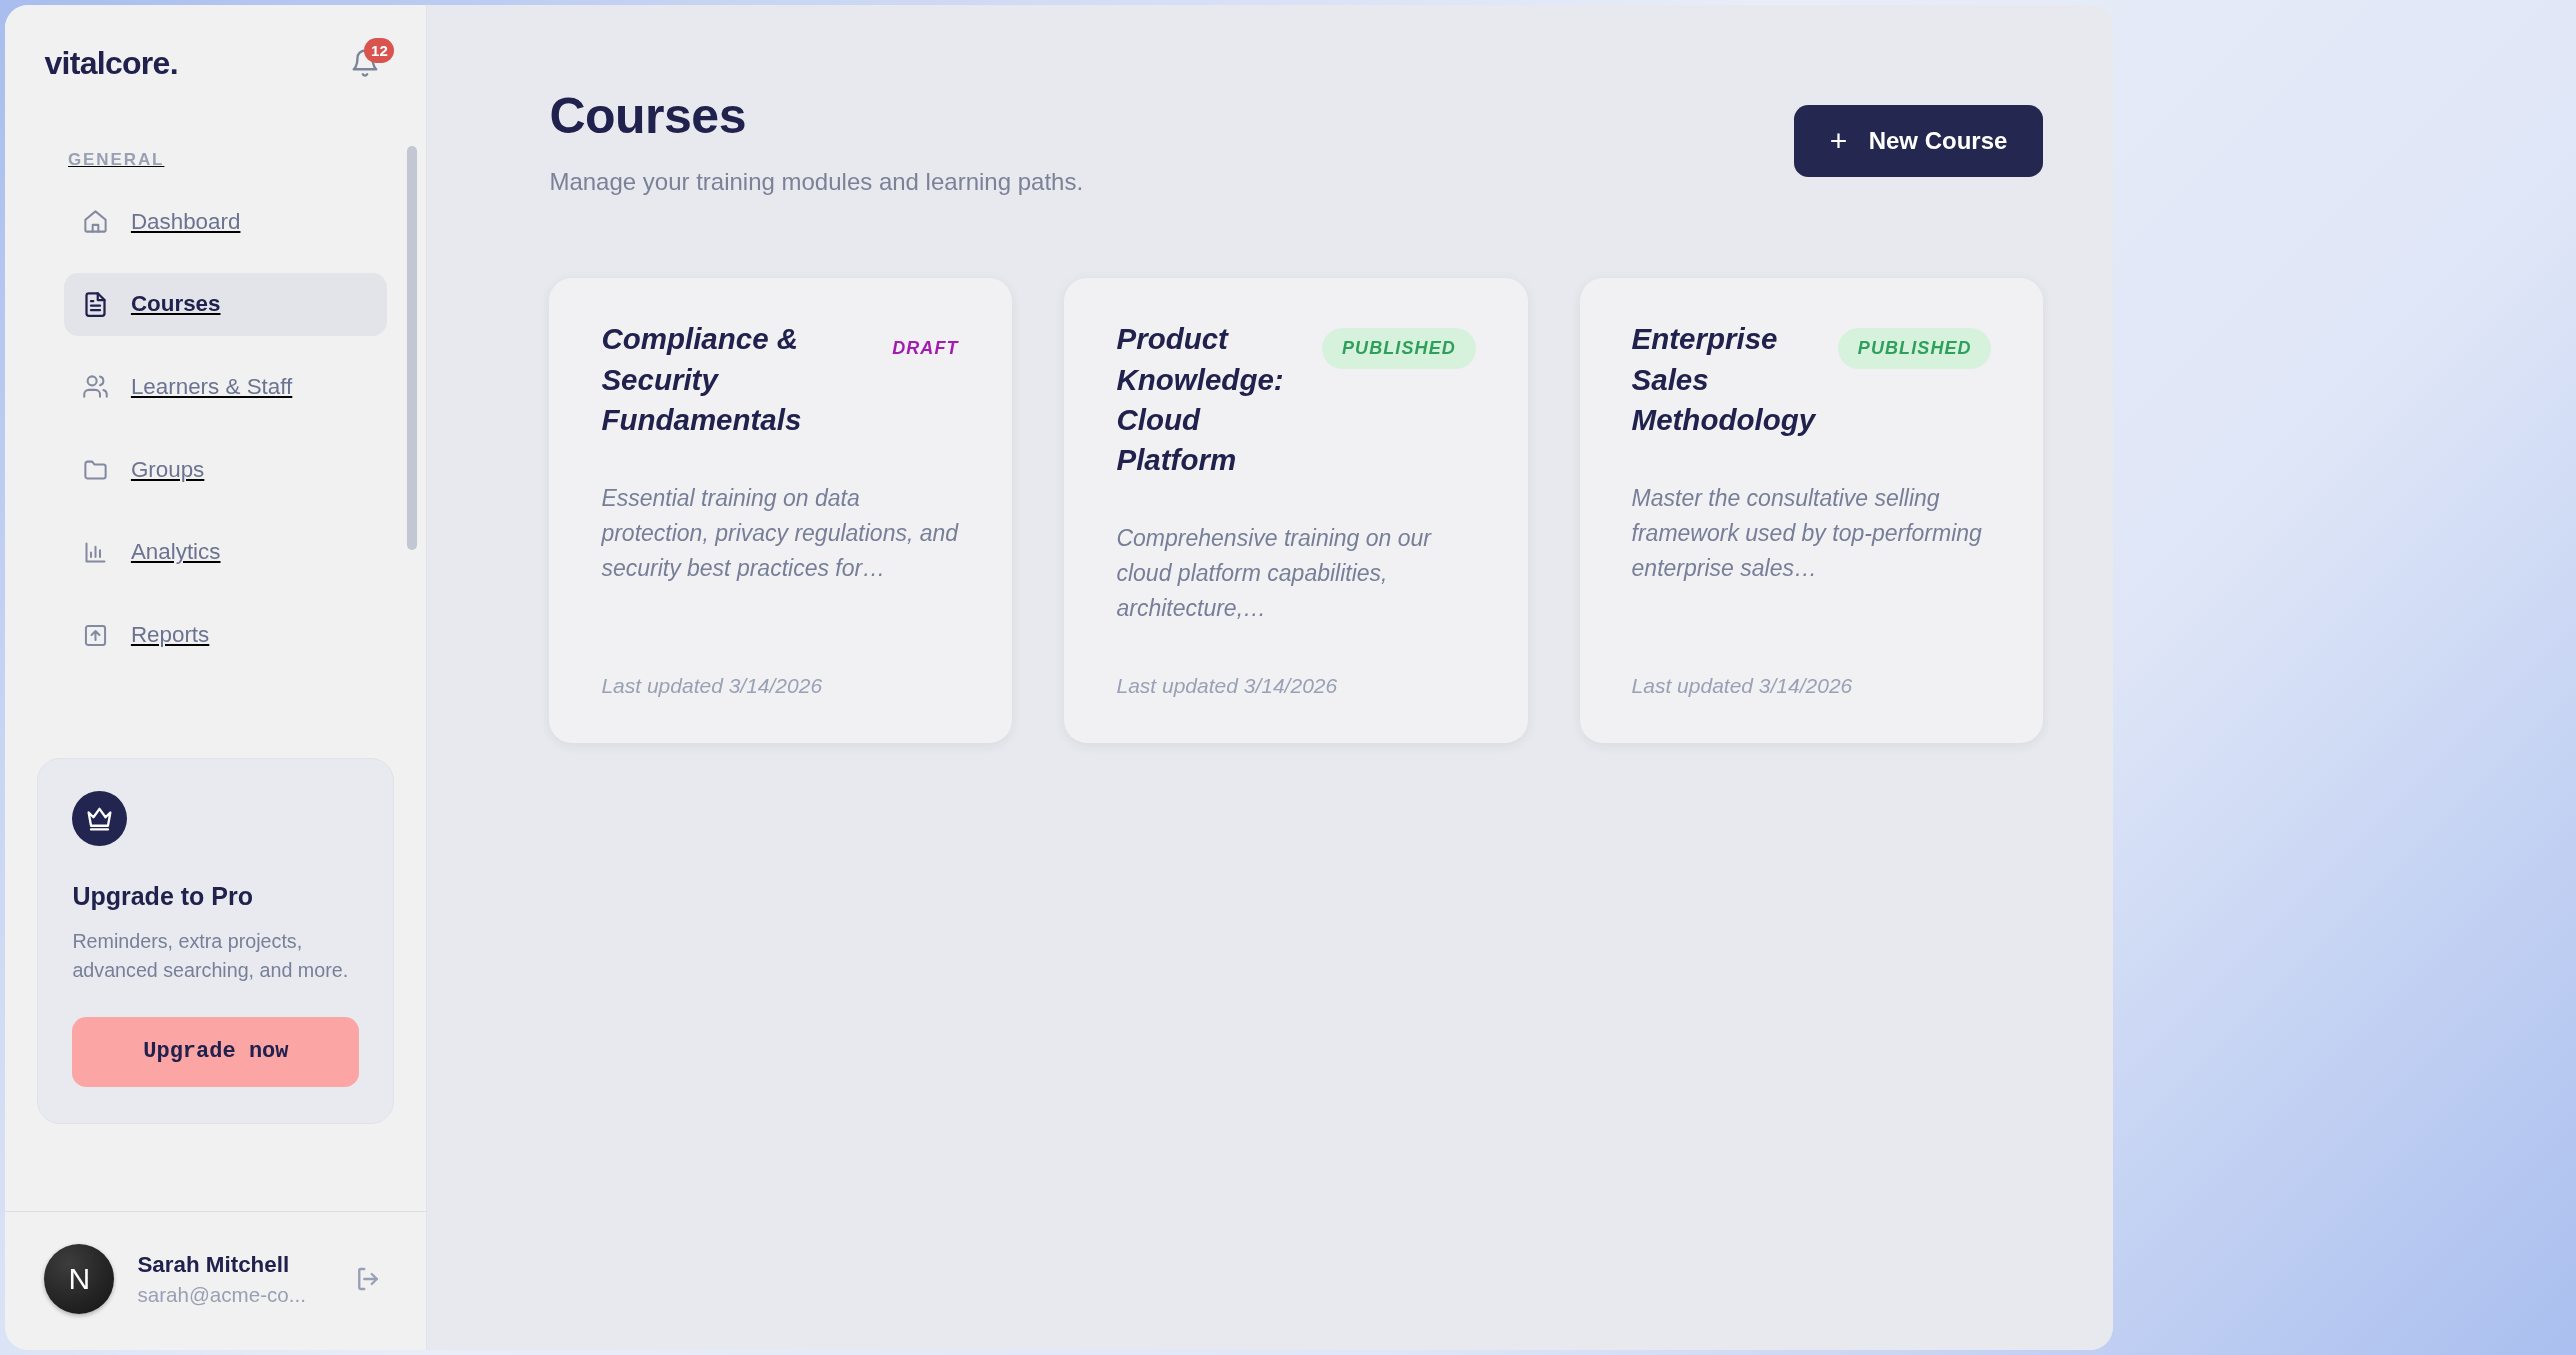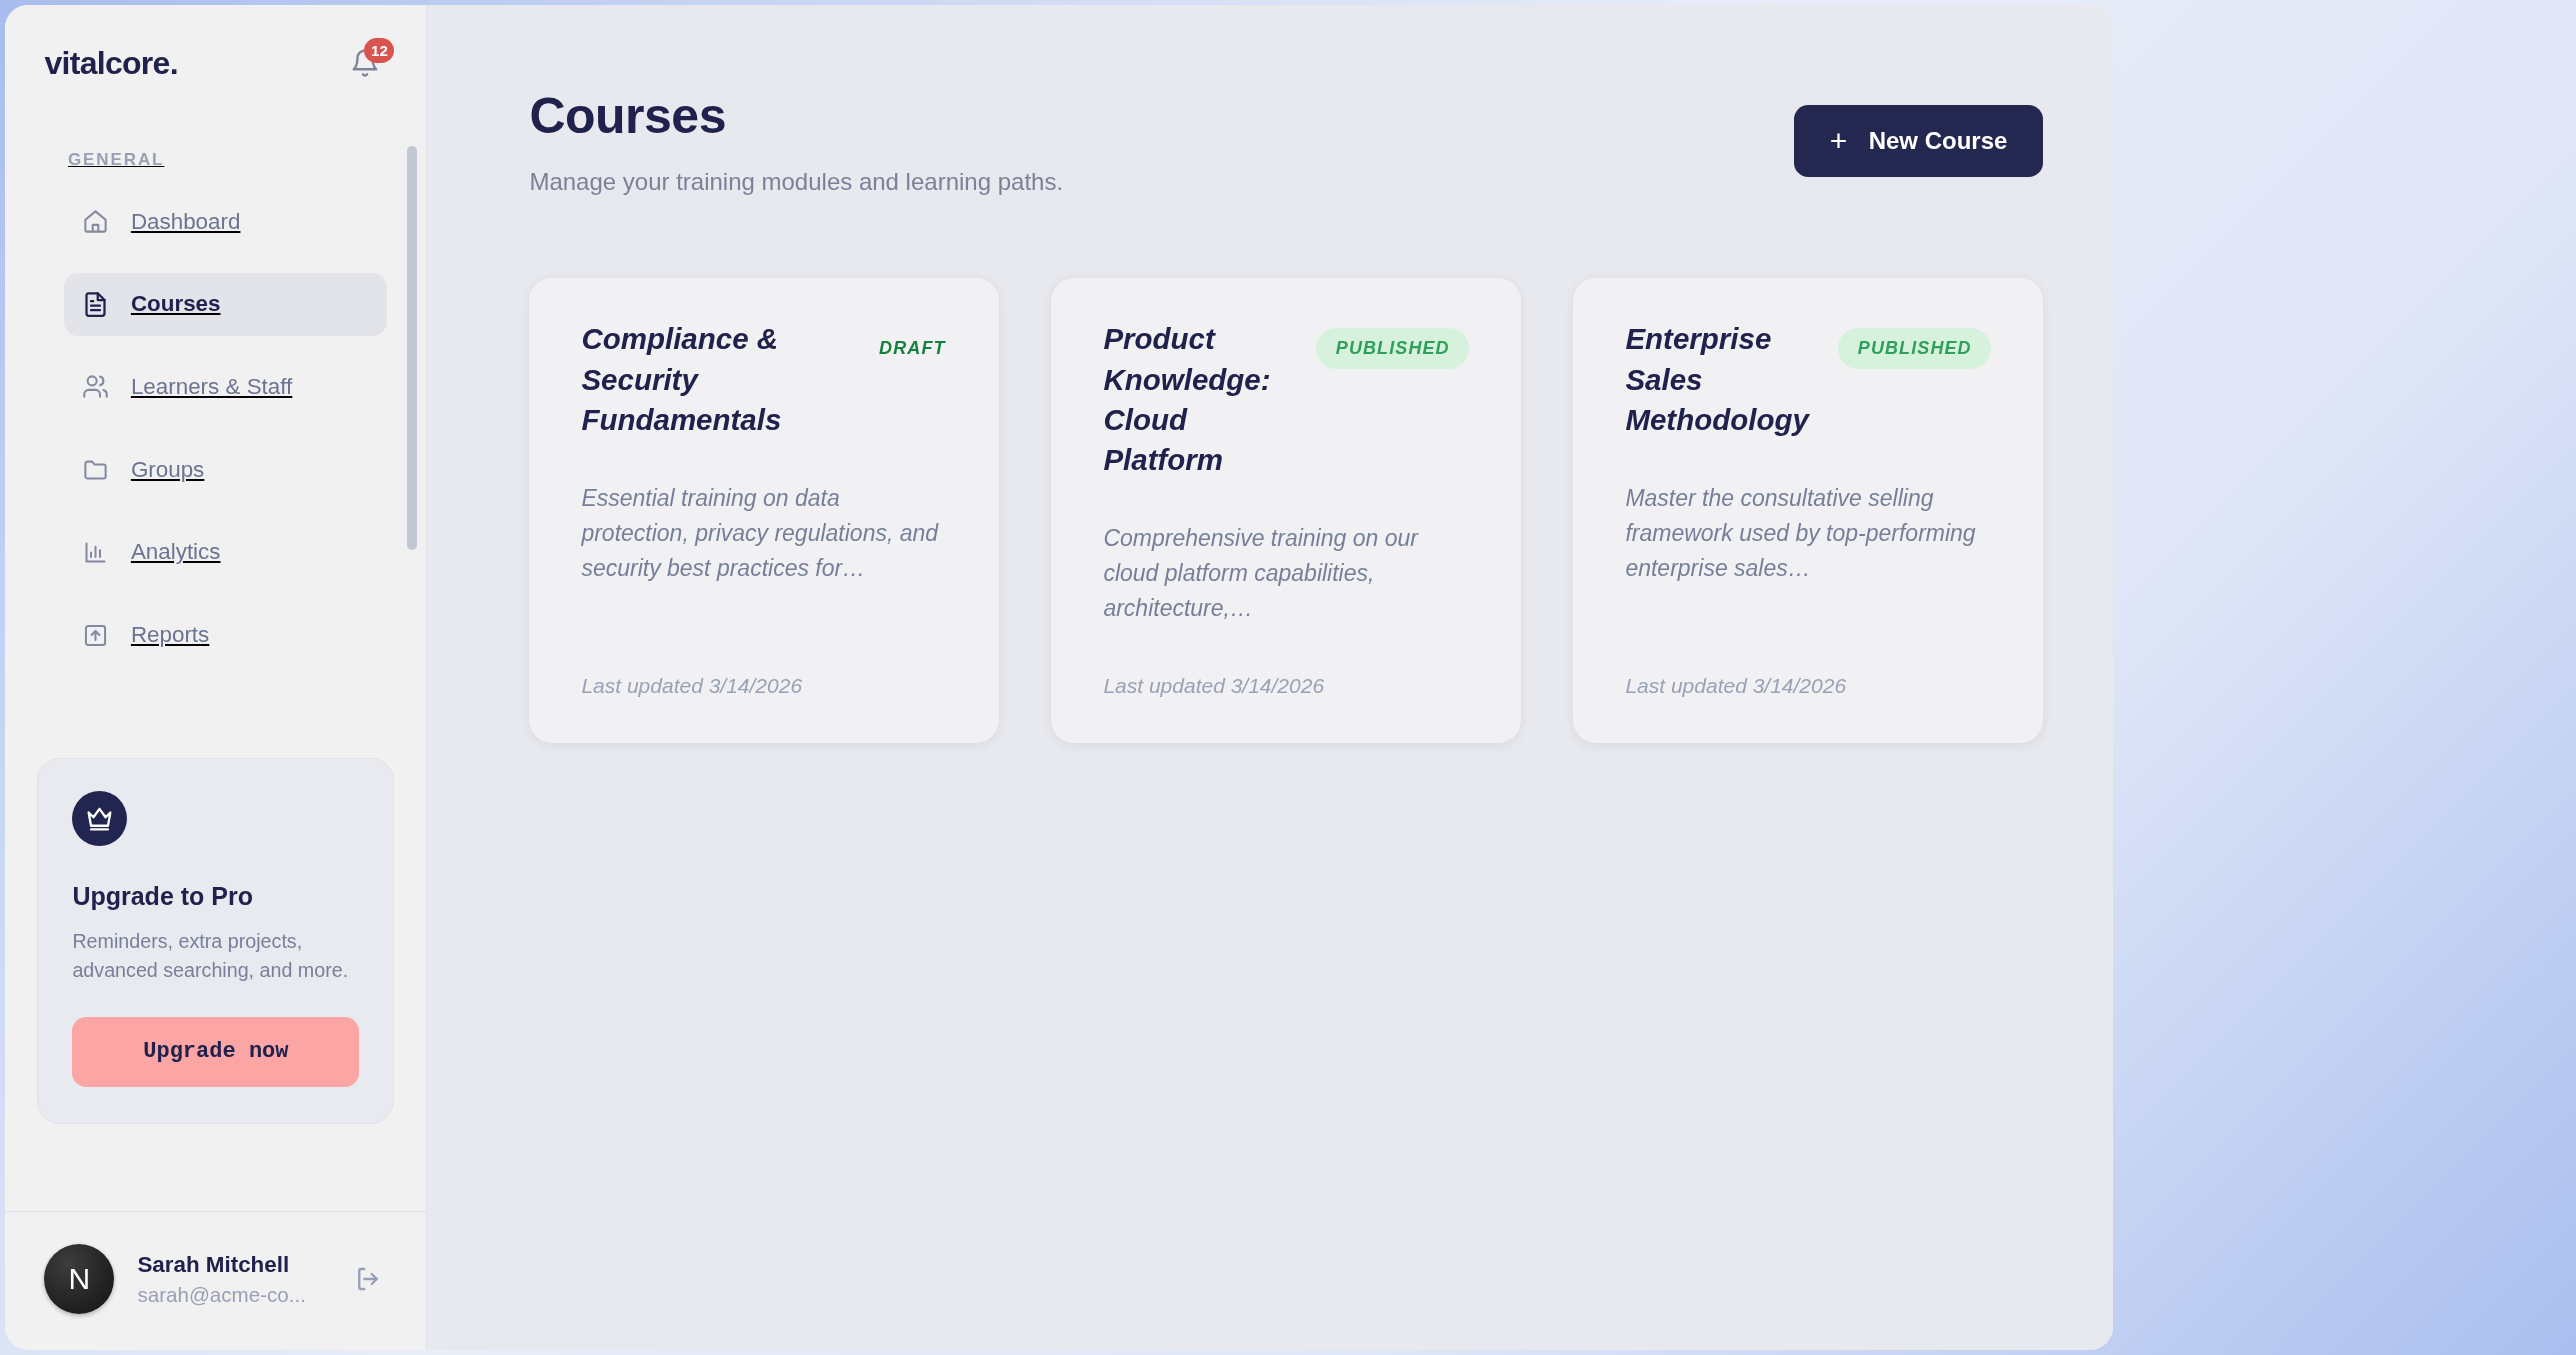--- a/index.html
+++ b/index.html
@@ -25,20 +25,21 @@
   #viewport {
     position: absolute;
     left: 5.4px;
     top: 5.4px;
     width: 2108px;
     height: 1345px;
     border-radius: 23px;
     overflow: hidden;
     display: flex;
     background: #e8e9ee;
+    gap: 20px;
   }
 
   
   #sidebar {
     position: relative;
     width: 422px;
     height: 100%;
     flex: 0 0 422px;
     background: #f1f1f2;
     border-right: 1.8px solid #e2e3ea;
@@ -309,21 +310,21 @@
     white-space: nowrap;
     margin-top: 9px;
   }
   .badge.published {
     background: #d6f2dd;
     color: #2fa05c;
     padding: 9.8px 19.7px;
     border-radius: 894px;
   }
   .badge.draft {
-    color: #15803d;
+    color: #a21caf;
     padding: 9.8px 1.8px;
   }
   .card-desc {
     margin-top: 41px;
     font-size: 23px;
     line-height: 1.52;
     color: #767e98;
   }
   .card-updated {
     margin-top: auto;

